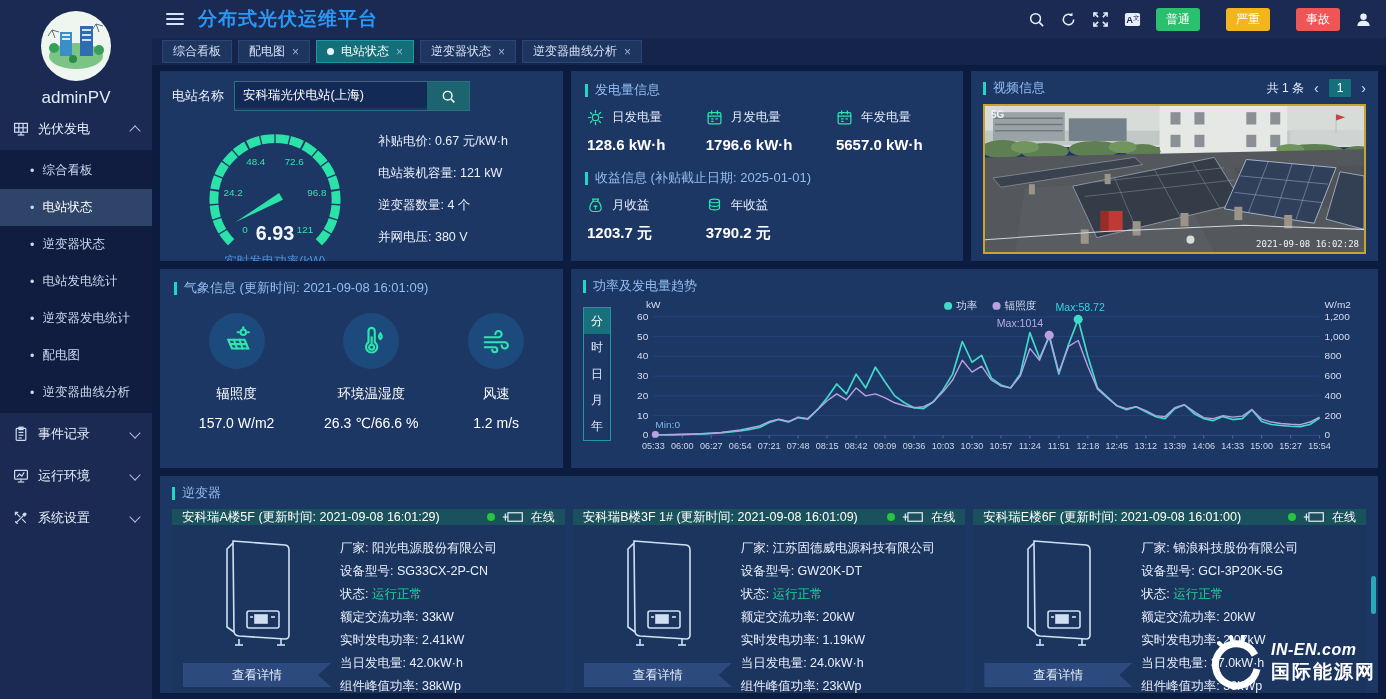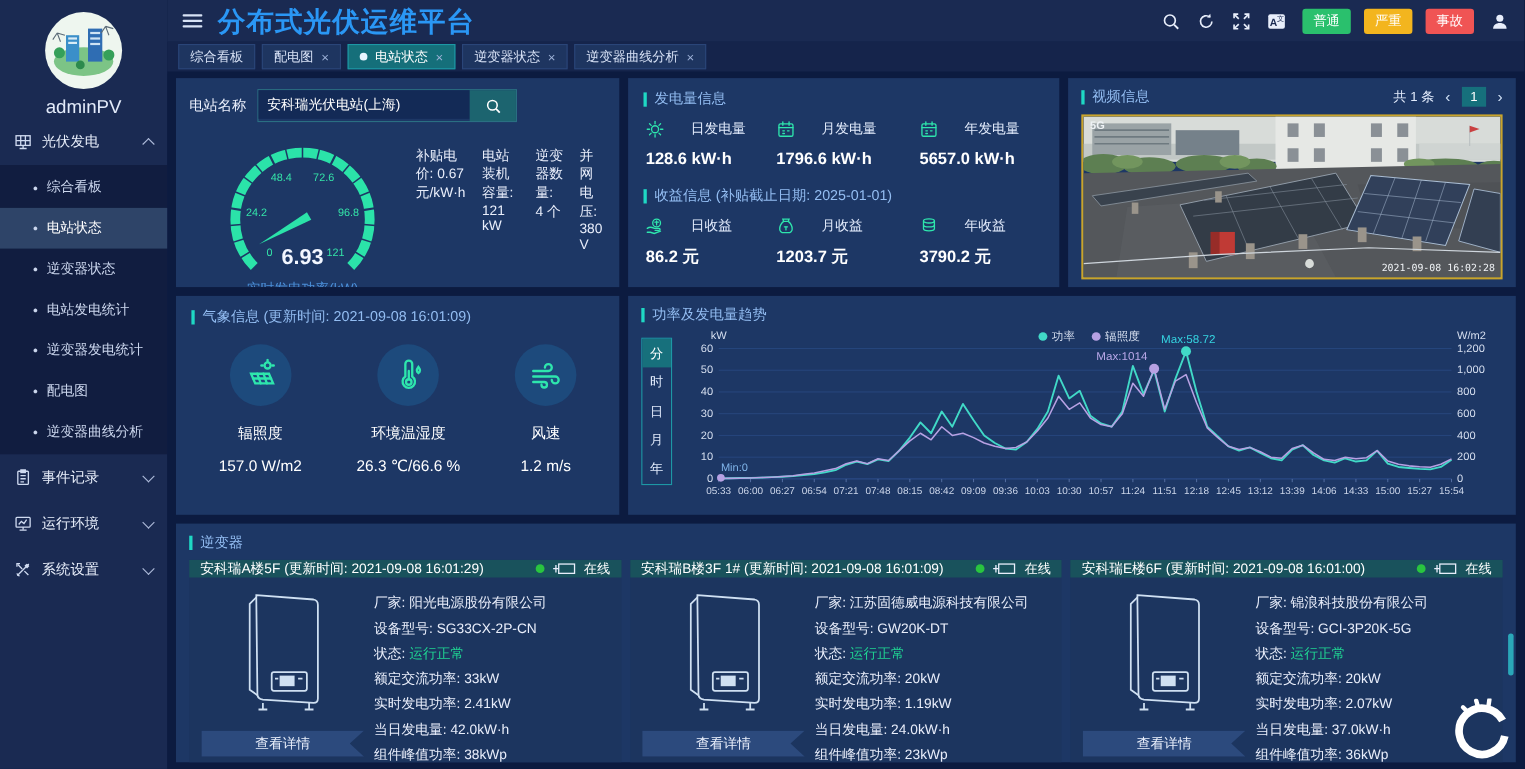--- a/index.html
+++ b/index.html
@@ -15,21 +15,21 @@
   .caret{width:7px;height:7px;border-right:1.5px solid #aebbda;border-bottom:1.5px solid #aebbda;transform:rotate(45deg);margin-top:-3px;}
   .caret.up{transform:rotate(-135deg);margin-top:3px;}
   .subwrap{background:#111d40;padding:2px 0;}
   .sub-item{display:flex;align-items:center;height:37px;padding-left:30px;font-size:12.5px;color:#ccd7ee;cursor:pointer;}
   .sub-item .bullet{margin-right:8px;color:#ccd7ee;}
   .sub-item.active{background:#2e4468;color:#fff;}
   
   .header{position:absolute;left:152px;top:0;right:0;height:38px;background:#1a2a52;display:flex;align-items:center;padding:0 14px;}
   .burger{width:18px;display:flex;flex-direction:column;gap:3px;margin-right:14px;cursor:pointer;}
   .burger span{height:2px;background:#d7e2f5;border-radius:1px;}
-  .app-title{font-size:25px;font-weight:bold;color:#2a97f5;letter-spacing:1px;flex:1;}
+  .app-title{font-size:19px;font-weight:bold;color:#2a97f5;letter-spacing:1px;flex:1;}
   .hicons{display:flex;align-items:center;gap:15px;}
   .hicon{width:17px;height:17px;cursor:pointer;}
   .badge{font-size:12px;color:#fff;padding:3px 10px;border-radius:3px;cursor:pointer;}
   
   .tabbar{position:absolute;left:152px;top:38px;right:0;height:27px;background:#15244b;display:flex;gap:6px;padding:2px 10px 0;}
   .tab{background:#1e3560;border:1px solid #2a4578;color:#d7e1f5;font-size:12px;height:21px;display:flex;align-items:center;gap:7px;padding:0 10px;cursor:pointer;}
   .tab.active{background:#156f7a;border-color:#1d97a5;color:#fff;}
   .tab .tdot{width:7px;height:7px;border-radius:50%;background:#e8f4ff;}
   .tab .tclose{color:#9fb3d9;font-size:12px;line-height:1;}
   
@@ -41,26 +41,26 @@
   
   .p-station{padding:10px 12px;}
   .srow{display:flex;align-items:center;gap:10px;}
   .slabel{font-size:13px;color:#e9eefb;}
   .sinput-group{display:flex;border:1px solid #2a6f82;}
   .sinput{width:176px;height:26px;background:#132a56;border:0;color:#fff;font-size:12.5px;padding:0 8px;outline:none;font-family:inherit;}
   .sbtn{width:42px;height:28px;background:#1c646f;border:0;display:flex;align-items:center;justify-content:center;cursor:pointer;}
   .sbody{display:flex;margin-top:4px;}
   .gauge-col{width:206px;text-align:center;}
   .gauge-label{font-size:12.5px;color:#4b8fd9;margin-top:-4px;}
-  .sinfo{flex:1;padding-top:18px;display:flex;gap:15px;}
+  .sinfo{flex:1;padding-top:18px;display:flex;flex-direction:column;gap:15px;}
   .sinfo .irow{font-size:12.5px;color:#e9eefb;}
   
   .p-gen{padding:10px 14px;}
   .gen-grid{display:grid;grid-template-columns:1.05fr 1.15fr 1fr;margin:10px 0 0 2px;}
-  .gitem .glab{display:flex;align-items:center;gap:24px;font-size:12.5px;color:#e2ebfc;}
+  .gitem .glab{display:flex;align-items:center;gap:8px;font-size:12.5px;color:#e2ebfc;}
   .gitem .gval{font-size:15px;font-weight:bold;color:#fff;margin-top:10px;}
   .income-title{margin-top:16px;}
   
   .p-video{padding:8px 12px;}
   .vhead{display:flex;align-items:flex-end;gap:22px;}
   .vctrl{margin-left:auto;display:flex;align-items:center;gap:10px;font-size:12px;color:#e2ebfc;}
   .pgbtn{color:#cfe0f5;font-size:14px;cursor:pointer;}
   .pgnum{background:#16707c;color:#fff;font-size:12px;padding:2px 8px;cursor:pointer;}
   .vbox{margin-top:7px;height:146px;border:2px solid #c9a42c;position:relative;cursor:pointer;}
   .vstamp{position:absolute;right:5px;bottom:3px;font-size:9px;color:#f0f3f6;font-family:"DejaVu Sans Mono",monospace;}
@@ -231,21 +231,21 @@
           <g stroke="#e8eefb" stroke-width="1.6" fill="none">
             <path d="M2 6V2h4M12 2h4v4M16 12v4h-4M6 16H2v-4"></path>
             <path d="M2 2l4.5 4.5M16 2l-4.5 4.5M16 16l-4.5-4.5M2 16l4.5-4.5"></path>
           </g>
         </svg>
       <svg class="hicon" viewBox="0 0 18 18">
           <rect x="1" y="2" width="16" height="14" rx="2" fill="#e8eefb"></rect>
           <text x="6" y="13" font-size="10" font-weight="bold" fill="#1a2a52" text-anchor="middle">A</text>
           <text x="13" y="9" font-size="7" fill="#1a2a52" text-anchor="middle">文</text>
         </svg>
-      <span id="badge-list" style="display:flex;gap:12px;">
+      <span id="badge-list" style="display:flex;gap:26px;">
           <span class="badge" style="background: rgb(42, 192, 109);">普通</span>
           <span class="badge" style="background: rgb(243, 181, 30);">严重</span>
           <span class="badge" style="background: rgb(240, 84, 84);">事故</span>
         </span>
       <svg class="hicon" viewBox="0 0 18 18">
           <circle cx="9" cy="6" r="3.4" fill="#e8eefb"></circle>
           <path d="M2.5 16c0-3.6 2.9-5.6 6.5-5.6s6.5 2 6.5 5.6z" fill="#e8eefb"></path>
         </svg>
     </div>
   </header>
@@ -386,35 +386,20 @@
                   <line x1="8" y1="17.5" x2="10" y2="17.5"></line>
                 </g>
               </svg>
               <span>年发电量</span>
             </div>
             <div class="gval">5657.0 kW·h</div>
           </div>
         </div>
       <div class="ptitle income-title">收益信息 (补贴截止日期: 2025-01-01)</div>
       <div class="gen-grid" id="income-items">
-          <div class="gitem">
-            <div class="glab">
-              <svg width="17" height="17" viewBox="0 0 24 24">
-                <g stroke="#2ee6ad" fill="none" stroke-width="1.7" stroke-linecap="round">
-                  <circle cx="14" cy="8" r="5"></circle>
-                  <line x1="14" y1="5.5" x2="14" y2="10.5"></line>
-                  <line x1="11.8" y1="7" x2="16.2" y2="7"></line>
-                  <path d="M2 15 c4 -3 7 -1 9 0 h6 c2 0 2 2.5 0 2.5 h-5"></path>
-                  <path d="M2 20 h4 l5 1.5 8 -3"></path>
-                </g>
-              </svg>
-              <span>日收益</span>
-            </div>
-            <div class="gval">86.2 元</div>
-          </div>
           <div class="gitem">
             <div class="glab">
               <svg width="17" height="17" viewBox="0 0 24 24">
                 <g stroke="#2ee6ad" fill="none" stroke-width="1.7" stroke-linecap="round">
                   <path d="M9 6 L8 3 h8 l-1 3"></path>
                   <path d="M9 6 h6 c4 3 5 7 5 10 a5 4.5 0 0 1 -5 4.5 h-6 A5 4.5 0 0 1 4 16 c0-3 1-7 5-10z"></path>
                   <line x1="10" y1="13" x2="14" y2="13"></line>
                   <line x1="12" y1="13" x2="12" y2="17"></line>
                 </g>
               </svg>
@@ -804,14 +789,18 @@
 
   <div class="watermark">
     <svg width="56" height="56" viewBox="0 0 56 56">
       <path d="M46 20 A 21 21 0 1 0 48 34" fill="none" stroke="#fff" stroke-width="7"></path>
       <g stroke="#fff" stroke-width="4" stroke-linecap="round">
           <line x1="22" y1="2" x2="24" y2="9"></line>
           <line x1="34" y1="1" x2="33" y2="8"></line>
           <line x1="10" y1="8" x2="15" y2="13"></line>
         </g>
     </svg>
+    <div class="wm-text">
+      <div class="l1">IN-EN.com</div>
+      <div class="l2">国际能源网</div>
+    </div>
   </div>
 </div>
 
 </body></html>

